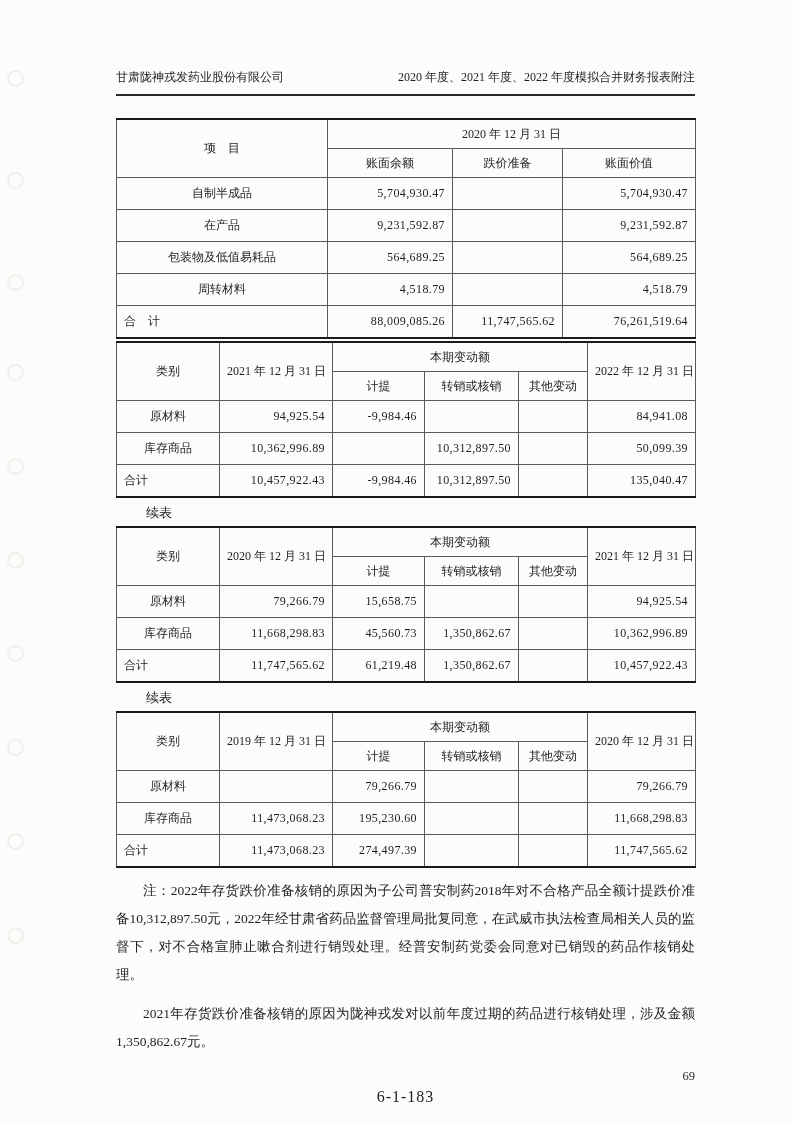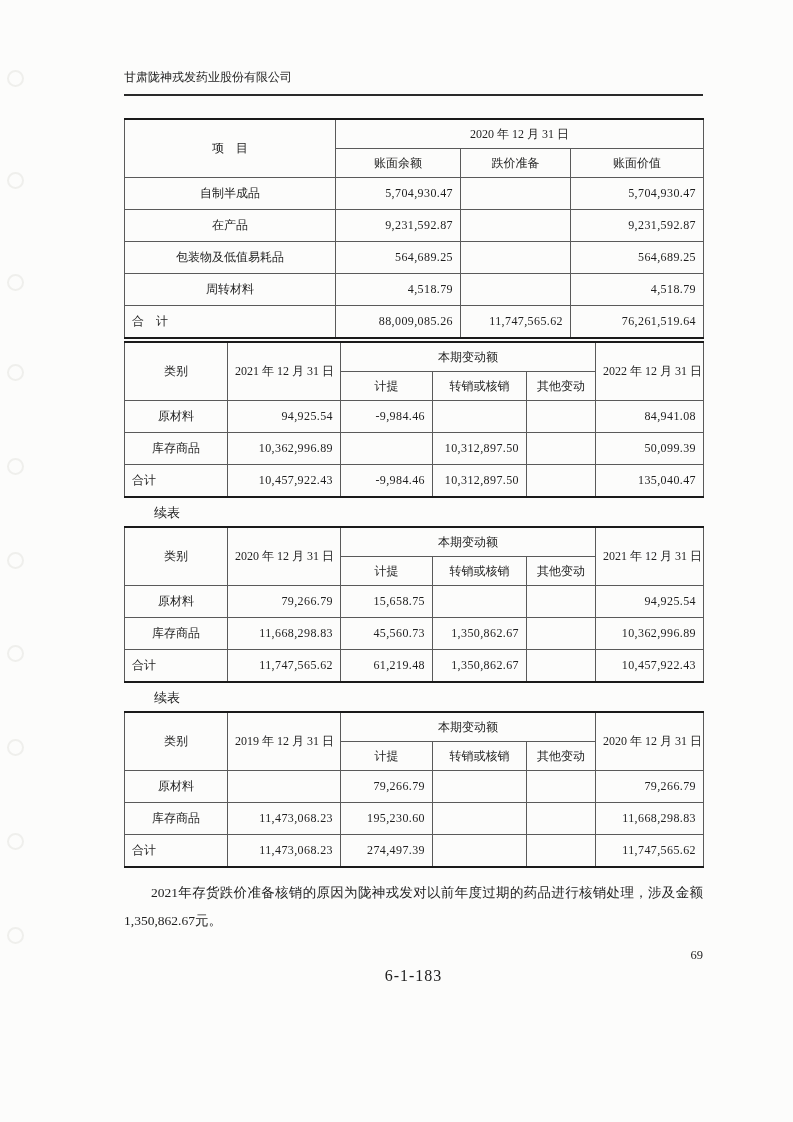--- a/index.html
+++ b/index.html
@@ -8,21 +8,21 @@
     width:793px; height:1122px;
     background:#fcfcfb;
     font-family:"Liberation Serif","DejaVu Serif",serif;
     color:#1e1e1e;
     overflow:hidden;
   }
   .hole {
     position:absolute; left:7px; width:13px; height:13px;
     border:2px solid #efefec; border-radius:50%;
   }
-  .content { position:absolute; left:124px; top:0; width:579px; }
+  .content { position:absolute; left:116px; top:0; width:579px; }
   .pagehead {
     display:flex; justify-content:space-between; align-items:flex-end;
     margin-top:70px; padding-bottom:9px;
     border-bottom:2.5px solid #2a2a2a;
     font-size:12px; line-height:15px;
   }
   table.fin {
     border-collapse:collapse; table-layout:fixed; width:100%;
     font-size:12px;
     border-top:2.5px solid #1a1a1a; border-bottom:2.5px solid #1a1a1a;
@@ -57,20 +57,21 @@
   <div class="hole" style="top:552px"></div>
   <div class="hole" style="top:645px"></div>
   <div class="hole" style="top:739px"></div>
   <div class="hole" style="top:833px"></div>
   <div class="hole" style="top:927px"></div>
 
   <div class="content">
 
     <div class="pagehead">
       <span>甘肃陇神戎发药业股份有限公司</span>
+      <span>2020 年度、2021 年度、2022 年度模拟合并财务报表附注</span>
     </div>
 
     <table class="fin t1">
       <colgroup>
           <col style="width:211px">
           <col style="width:125px">
           <col style="width:110px">
           <col style="width:133px">
         </colgroup>
       <tbody>
@@ -258,19 +259,20 @@
           <td class="c">合计</td>
           <td class="r">11,473,068.23</td>
           <td class="r">274,497.39</td>
           <td class="r"></td>
           <td class="r"></td>
           <td class="r">11,747,565.62</td>
         </tr>
       </tbody>
     </table>
 
+    <p class="note">注：2022年存货跌价准备核销的原因为子公司普安制药2018年对不合格产品全额计提跌价准备10,312,897.50元，2022年经甘肃省药品监督管理局批复同意，在武威市执法检查局相关人员的监督下，对不合格宣肺止嗽合剂进行销毁处理。经普安制药党委会同意对已销毁的药品作核销处理。</p>
     <p class="note p2">2021年存货跌价准备核销的原因为陇神戎发对以前年度过期的药品进行核销处理，涉及金额1,350,862.67元。</p>
 
     <div class="pageno">69</div>
     <div class="docno">6-1-183</div>
 
   </div>
 </div>
 
 </body></html>

